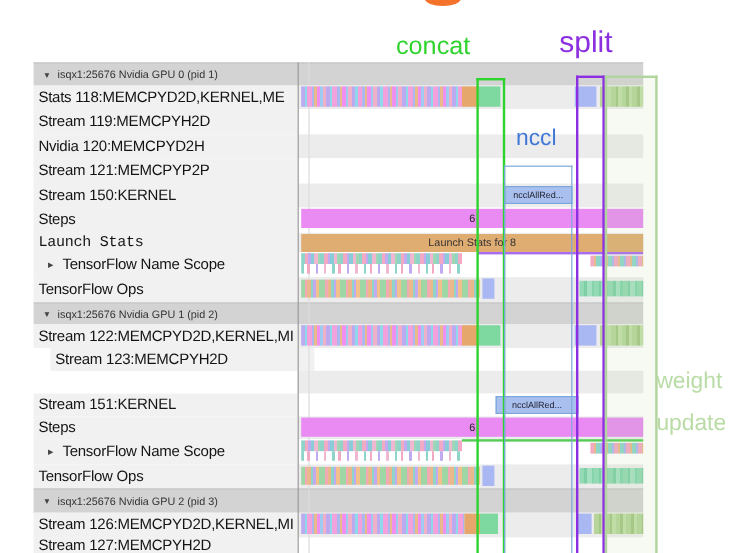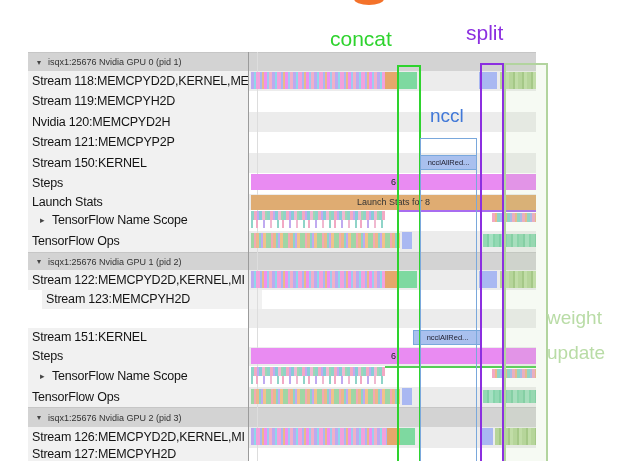--- a/index.html
+++ b/index.html
@@ -50,21 +50,21 @@
   <div id="rows">
       <div class="row" style="top: 52px; height: 19px;">
         <div class="hdr-band">
           <span class="tri" style="line-height: 19px;">▾</span>
           <span class="hdr-label" style="line-height: 19px;">isqx1:25676 Nvidia GPU 0 (pid 1)</span>
         </div>
       </div>
       <div class="row" style="top: 71px; height: 20px;">
         <div class="lane shade-g"></div>
         <div class="label-cell">
-          <span class="row-label" style="line-height: 20px;">Stream 118:MEMCPYD2D,KERNEL,ME</span>
+          <span class="row-label" style="line-height: 20px;">Stats 118:MEMCPYD2D,KERNEL,ME</span>
         </div>
         <div class="bar seg-mix" style="left: 251px; width: 134px; z-index: 2;"></div>
         <div class="bar seg-orange" style="left: 385px; width: 14px; z-index: 2;"></div>
         <div class="bar seg-teal" style="left: 399px; width: 18px; z-index: 2;"></div>
         <div class="bar seg-blue" style="left: 479px; width: 18px; z-index: 2;"></div>
         <div class="bar seg-lgreen" style="left: 500px; width: 36px; z-index: 2;"></div>
       </div>
       <div class="row" style="top: 91px; height: 21px;">
         <div class="lane shade-w"></div>
         <div class="label-cell">
@@ -93,21 +93,21 @@
       <div class="row" style="top: 173px; height: 21px;">
         <div class="lane shade-w"></div>
         <div class="label-cell">
           <span class="row-label" style="line-height: 21px;">Steps</span>
         </div>
         <div class="bar seg-steps" style="left: 251px; width: 285px; z-index: 2;">6</div>
       </div>
       <div class="row" style="top: 194px; height: 16px;">
         <div class="lane shade-g"></div>
         <div class="label-cell">
-          <span class="row-label" style="line-height: 16px;">Launch Stats</span>
+          <span class="row-label" style="line-height: 16px; font-family: Liberation Mono, monospace;">Launch Stats</span>
         </div>
         <div class="bar seg-launch" style="left: 251px; width: 285px; z-index: 2;">Launch Stats for 8</div>
       </div>
       <div class="row" style="top: 210px; height: 21px;">
         <div class="lane shade-w"></div>
         <div class="label-cell">
           <span class="tree-tri" style="line-height: 21px;">▸</span>
           <span class="tree-label" style="line-height: 21px;">TensorFlow Name Scope</span>
         </div>
         <div class="bar seg-nsline-p" style="left: 398px; width: 138px; z-index: 2;"></div>
@@ -211,17 +211,17 @@
   <div class="vline" style="left:257px;background:#dddddd;width:1px;z-index:1;"></div>
 
   <div id="boxes">
       <div class="anno-box" style="left: 397px; top: 65px; width: 20px; height: 406px; border-color: rgb(46, 211, 46); border-width: 2px; background: rgba(0, 0, 0, 0); z-index: 3;"></div>
       <div class="anno-box" style="left: 420px; top: 138px; width: 55px; height: 333px; border-color: rgb(122, 168, 220); border-width: 1.5px; background: rgba(0, 0, 0, 0); z-index: 3;"></div>
       <div class="anno-box" style="left: 480px; top: 63px; width: 20px; height: 408px; border-color: rgb(140, 47, 224); border-width: 2px; background: rgba(0, 0, 0, 0); z-index: 3;"></div>
       <div class="anno-box" style="left: 504px; top: 63px; width: 40px; height: 408px; border-color: rgb(178, 212, 158); border-width: 2px; background: rgba(180, 214, 160, 0.12); z-index: 3;"></div>
     </div>
 
   <div class="anno-text" id="t-concat" style="left: 330px; top: 27px; font-size: 21px; color: rgb(46, 211, 46); z-index: 4;">concat</div>
-  <div class="anno-text" id="t-split" style="left: 466px; top: 21px; font-size: 21px; color: rgb(140, 47, 224); z-index: 4;">split</div>
+  <div class="anno-text" id="t-split" style="left: 466px; top: 21px; font-size: 25px; color: rgb(140, 47, 224); z-index: 4;">split</div>
   <div class="anno-text" id="t-nccl" style="left: 430px; top: 105px; font-size: 19px; color: rgb(65, 120, 216); z-index: 4;">nccl</div>
   <div class="anno-text" id="t-weight" style="left: 547px; top: 307px; font-size: 19px; color: rgb(185, 220, 166); z-index: 4;">weight</div>
   <div class="anno-text" id="t-update" style="left: 547px; top: 342px; font-size: 19px; color: rgb(185, 220, 166); z-index: 4;">update</div>
 </div>
 
 </body></html>

